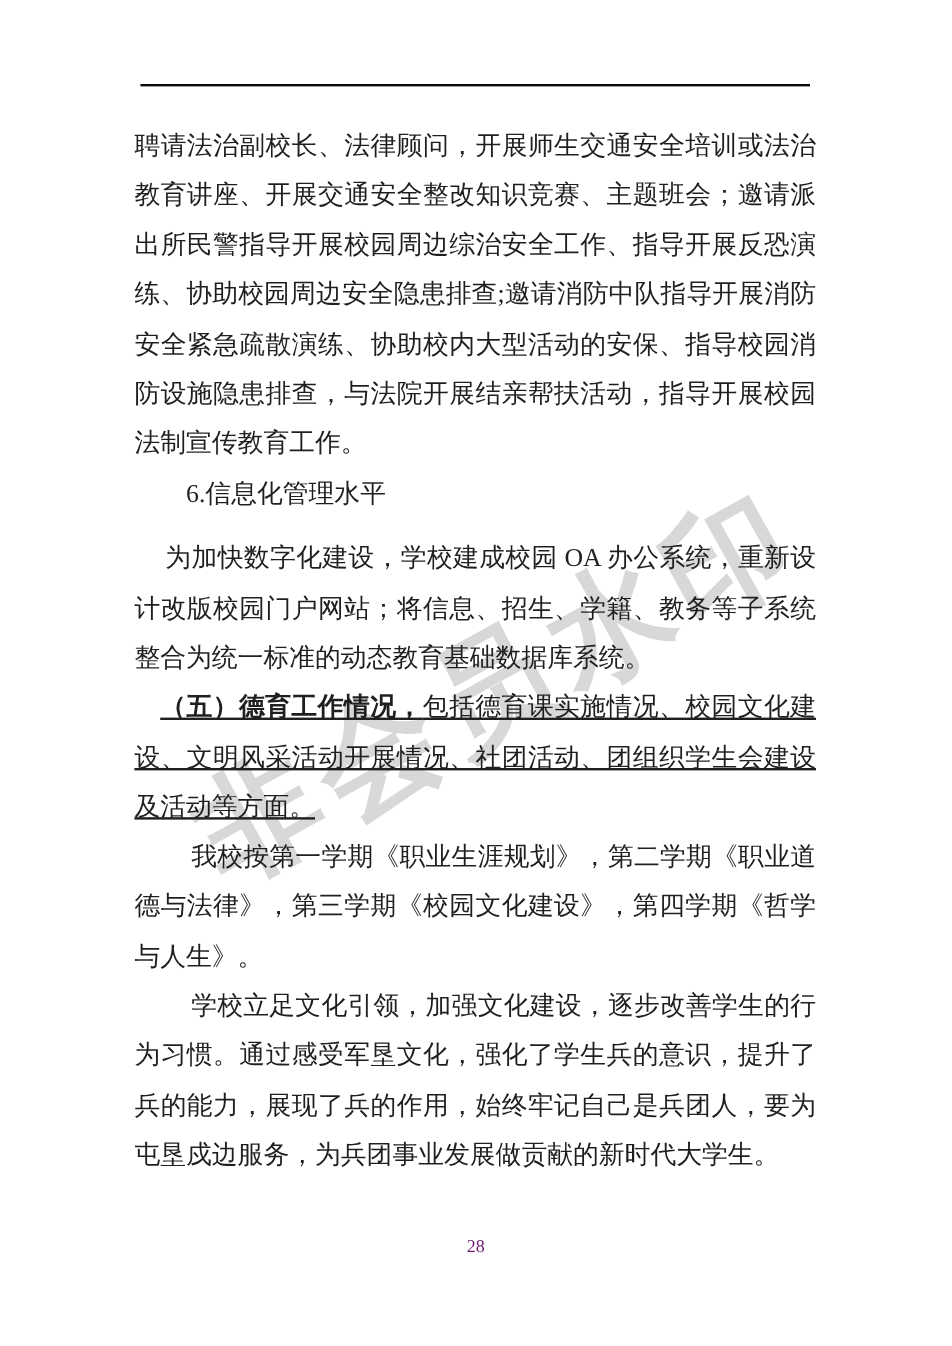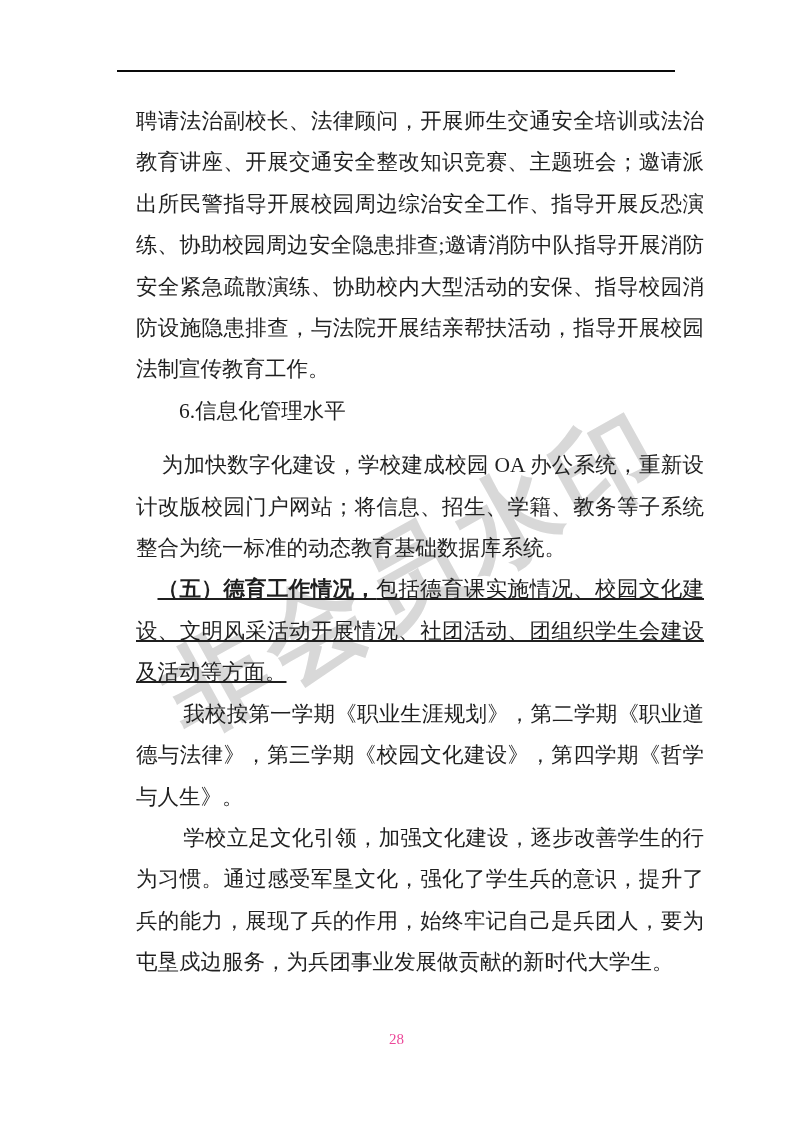--- a/index.html
+++ b/index.html
@@ -43,21 +43,20 @@
   .body-text {
     position: absolute;
     left: 112px;
     top: 101px;
     width: 568px;
     z-index: 1;
     font-size: 21.5px;
     line-height: 41.4px;
     text-align: justify;
     text-justify: inter-ideograph;
-    margin-left: 24px;
   }
   .body-text p, .body-text h3 {
     margin: 0;
     padding: 0;
     font-size: 21.5px;
     line-height: 41.4px;
     font-weight: normal;
   }
   .para-cont   { text-indent: 0; }
   .para-ind1   { text-indent: 1.2em; }
@@ -69,21 +68,21 @@
     margin-bottom: 13px !important;
   }
   .bold-run { font-weight: bold; }
   .page-number {
     position: absolute;
     left: 0;
     right: 0;
     top: 1031px;
     text-align: center;
     font-size: 15px;
-    color: #ec4899;
+    color: #701a75;
     z-index: 1;
   }
 </style>
 </head>
 <body>
 
 <div class="page">
 
   <div class="header-rule"></div>
 

